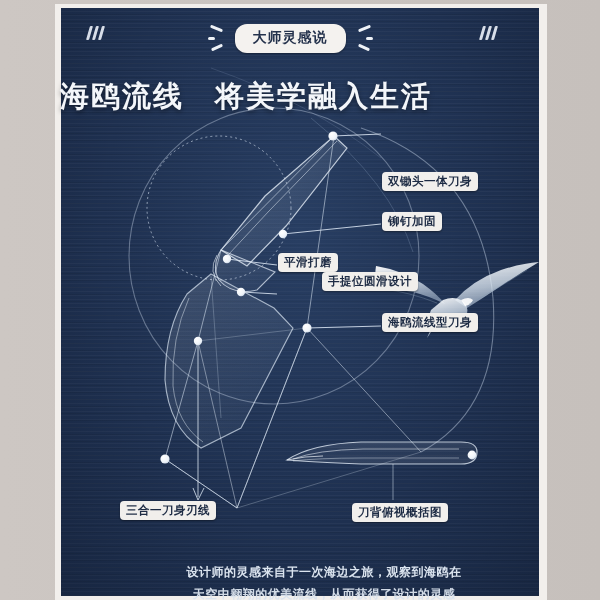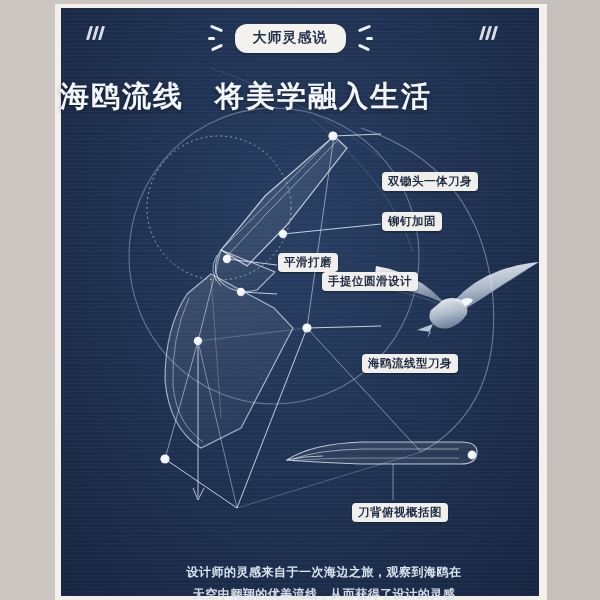--- a/index.html
+++ b/index.html
@@ -278,19 +278,20 @@
       <circle cx="137" cy="333" r="4.2" fill="url(#nodeG)"></circle>
       <circle cx="104" cy="451" r="4.6" fill="url(#nodeG)"></circle>
       <circle cx="411" cy="447" r="4.4" fill="url(#nodeG)"></circle>
     </g>
   </svg>
 
   <div class="lbl" style="left:382px;top:172px;">双锄头一体刀身</div>
   <div class="lbl" style="left:382px;top:212px;text-align:center;">铆钉加固</div>
   <div class="lbl" style="left:278px;top:253px;">平滑打磨</div>
   <div class="lbl" style="left:278px;top:272px;margin-left:44px;">手提位圆滑设计</div>
-  <div class="lbl" style="left:362px;top:313px;margin-top:41px;">海鸥流线型刀身</div>
+  <div class="lbl" style="left:382px;top:313px;">海鸥流线型刀身</div>
+  <div class="lbl" style="left:120px;top:501px;">三合一刀身刃线</div>
   <div class="lbl" style="left:352px;top:503px;text-align:right;">刀背俯视概括图</div>
 
   <div class="footer l1">设计师的灵感来自于一次海边之旅，观察到海鸥在</div>
   <div class="footer l2">天空中翱翔的优美流线，从而获得了设计的灵感</div>
 
 </div>
 
 </body></html>

